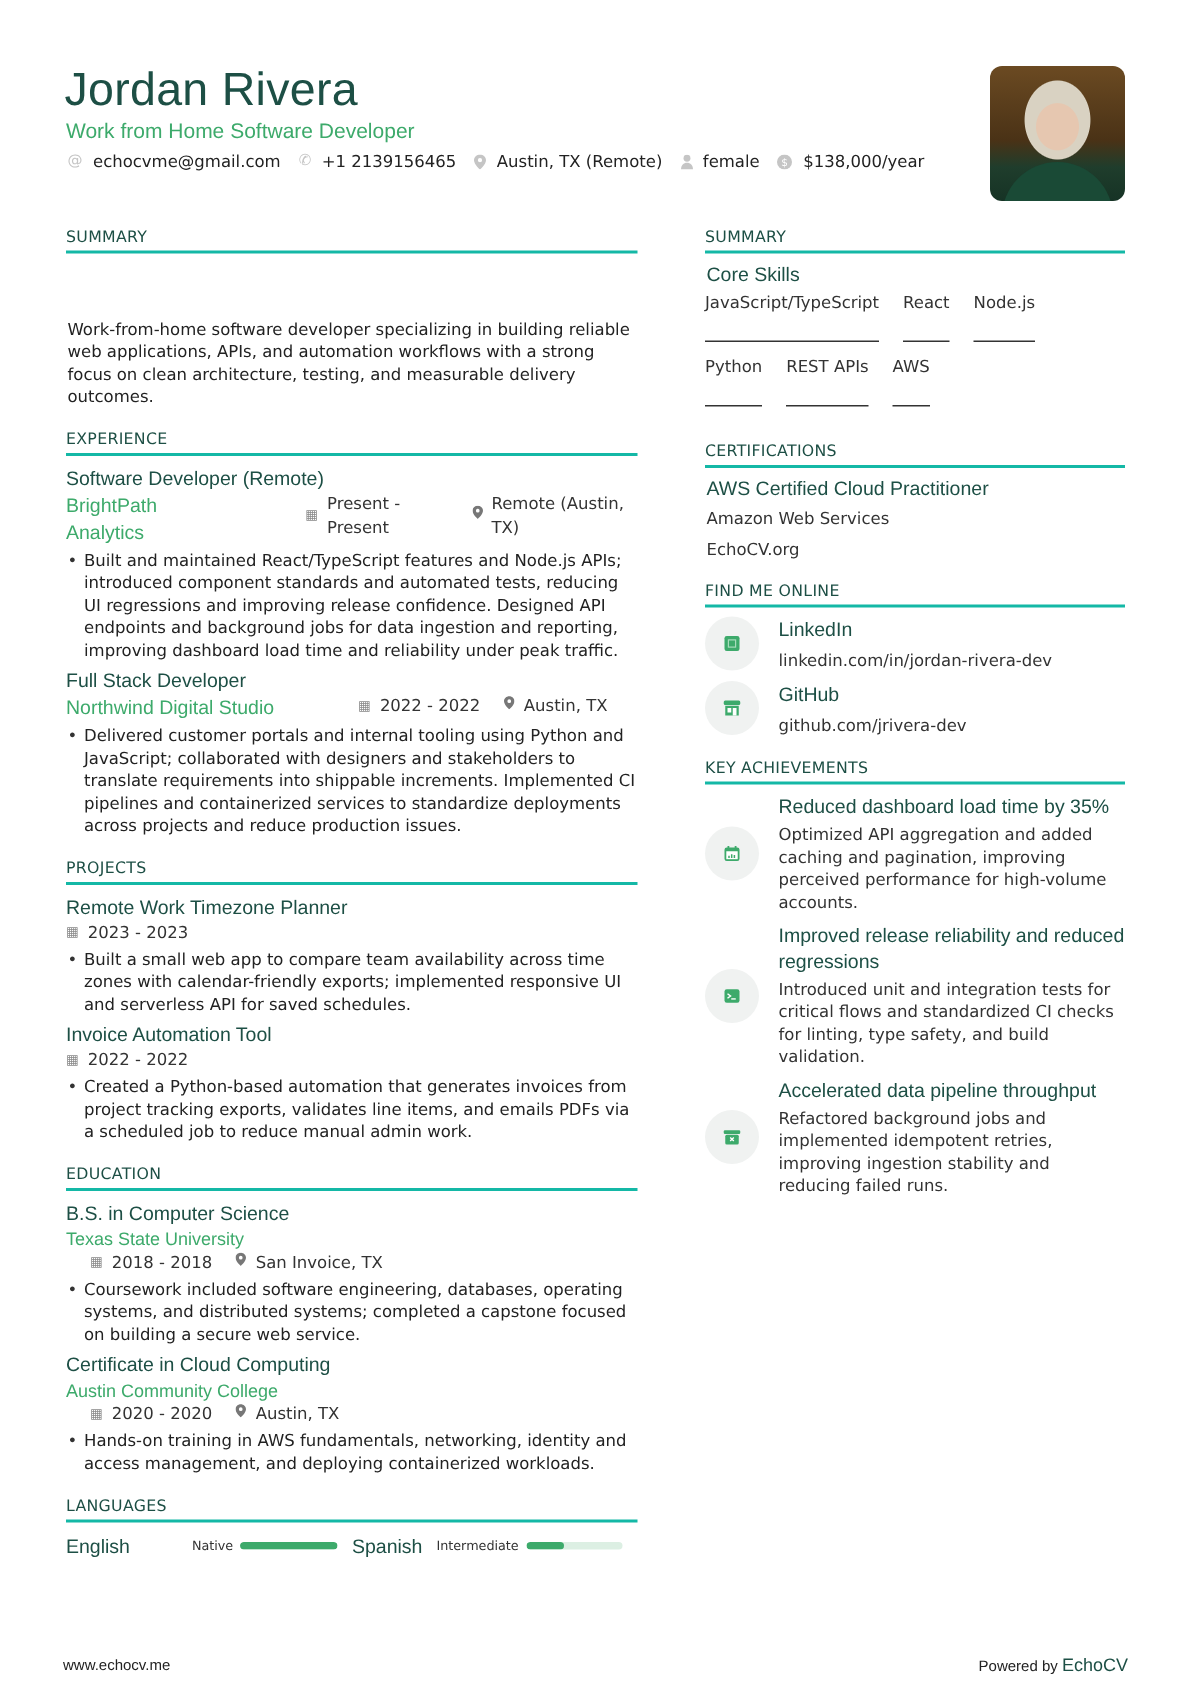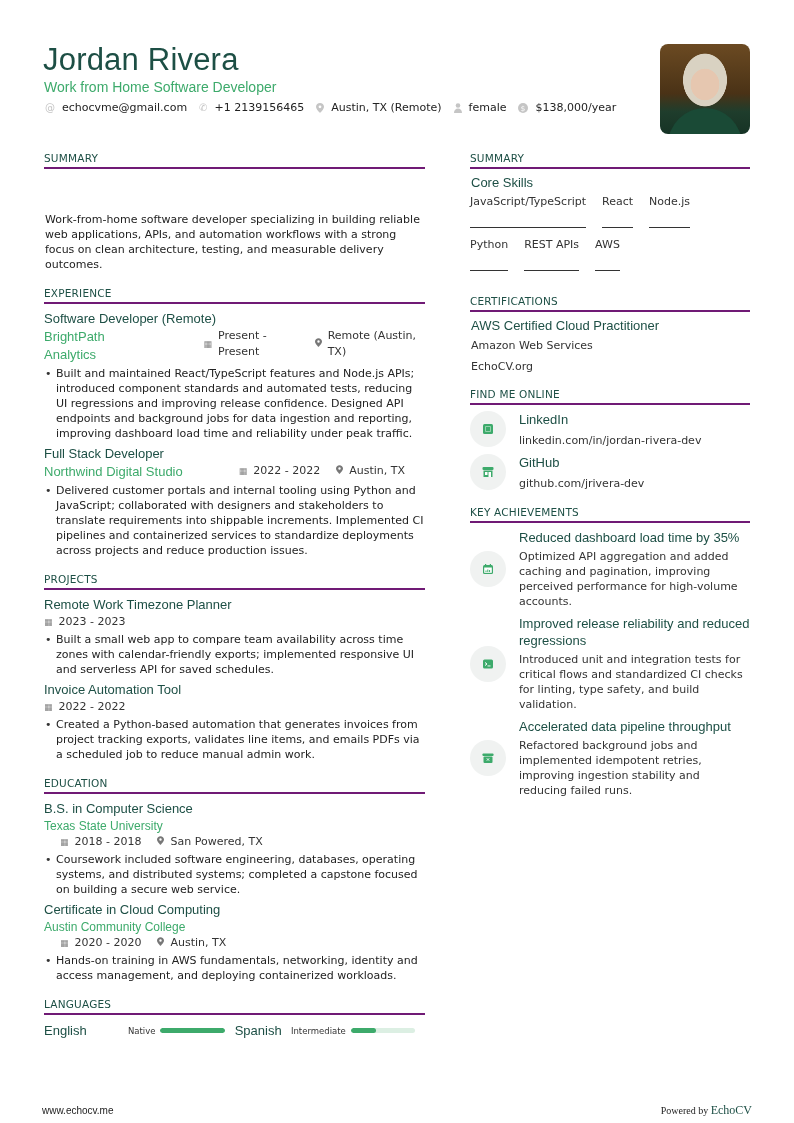--- a/index.html
+++ b/index.html
@@ -13,21 +13,21 @@
   .contact .ic { color: #c5c5c5; font-size: 10px; margin-right: 7px; display: inline-flex; align-items: center; }
   .photo { position: absolute; left: 660px; top: 44px; width: 90px; height: 90px; border-radius: 8px; overflow: hidden;
     background: radial-gradient(ellipse at 50% 45%, #e6c7b0 0 22%, transparent 23%),
                 radial-gradient(ellipse at 50% 40%, #d9d2c2 0 34%, transparent 35%),
                 linear-gradient(180deg, #6b4a22 0%, #4a3216 55%, #1f3d2c 75%, #163325 100%); }
   .photo .shoulders { position: absolute; left: 8px; right: 8px; bottom: -12px; height: 38px; border-radius: 40px 40px 0 0; background: #1a4a36; }
 
   .col-left { position: absolute; left: 44px; top: 152px; width: 381px; }
   .col-right { position: absolute; left: 470px; top: 152px; width: 280px; }
 
-  .section-title { font-size: 10.5px; color: #1d4f45; letter-spacing: 0.2px; padding-bottom: 3px; border-bottom: 2px solid #701a75; margin-bottom: 6px; }
+  .section-title { font-size: 10.5px; color: #1d4f45; letter-spacing: 0.2px; padding-bottom: 3px; border-bottom: 2px solid #14b8a6; margin-bottom: 6px; }
   .section { margin-bottom: 15px; }
 
   .para { font-size: 11px; line-height: 15px; color: #222; padding-left: 1px; margin-top: 43px; }
   .item-title { font-family: "Liberation Sans", sans-serif; font-size: 13px; color: #1d4f45; margin-top: 2px; line-height: 18px; }
   .org { font-family: "Liberation Sans", sans-serif; font-size: 13px; color: #3daa6b; line-height: 18px; }
   .row { display: flex; align-items: flex-start; gap: 40px; }
   .meta { display: flex; align-items: center; font-size: 11px; color: #333; line-height: 16px; }
   .meta .ic { color: #888; font-size: 9px; margin-right: 6px; }
   .meta .gap { width: 16px; }
   .org + .meta { margin-left: 16px; }
@@ -52,21 +52,21 @@
   .ic-circle { width: 36px; height: 36px; border-radius: 50%; background: #f0f2f1; display: flex; align-items: center; justify-content: center; margin-right: 13px; flex-shrink: 0; margin-top: 0; }
   .ic-circle svg { width: 12px; height: 12px; }
   .link-title { font-family: "Liberation Sans", sans-serif; font-size: 13px; color: #1d4f45; line-height: 18px; margin-bottom: 4px; }
   .link-url { font-size: 11px; color: #333; line-height: 15px; }
 
   .ach-item { display: flex; align-items: center; margin-bottom: 6px; }
   .ach-title { font-family: "Liberation Sans", sans-serif; font-size: 13px; color: #1d4f45; line-height: 17px; margin-bottom: 3px; }
   .ach-desc { font-size: 11px; color: #333; line-height: 15px; }
 
   .footer-left { position: absolute; left: 42px; top: 1105px; font-family: "Liberation Sans", sans-serif; font-size: 10px; color: #222; }
-  .footer-right { position: absolute; right: 42px; top: 1103px; font-family: Liberation Serif, serif; font-size: 10px; color: #222; }
+  .footer-right { position: absolute; right: 42px; top: 1103px; font-family: Liberation Sans, sans-serif; font-size: 10px; color: #222; }
   .footer-right .brand { font-size: 12px; color: #1d4f45; }
 </style>
 </head>
 <body>
 
 <div class="name">Jordan Rivera</div>
 <div class="headline">Work from Home Software Developer</div>
 <div class="contacts">
   <div class="contact">
     <span class="ic">@</span>
@@ -194,21 +194,21 @@
       <div class="org" style="font-size:12px;line-height:16px">Texas State University</div>
       <div class="meta">
         <span class="ic">▦</span>
         <span>2018 - 2018</span>
         <span class="gap"></span>
         <span class="ic">
           <svg width="7" height="9" viewBox="0 0 8 10">
               <path d="M4 0C1.8 0 0 1.7 0 3.8 0 6.5 4 10 4 10s4-3.5 4-6.2C8 1.7 6.2 0 4 0zm0 5.2A1.4 1.4 0 1 1 4 2.4a1.4 1.4 0 0 1 0 2.8z" fill="#777"></path>
             </svg>
         </span>
-        <span>San Powered, TX</span>
+        <span>San Invoice, TX</span>
       </div>
       <ul class="bullets">
         <li>Coursework included software engineering, databases, operating systems, and distributed systems; completed a capstone focused on building a secure web service.</li>
       </ul>
     </div>
 
     <div>
       <div class="item-title">Certificate in Cloud Computing</div>
       <div class="org" style="font-size:12px;line-height:16px">Austin Community College</div>
       <div class="meta">

